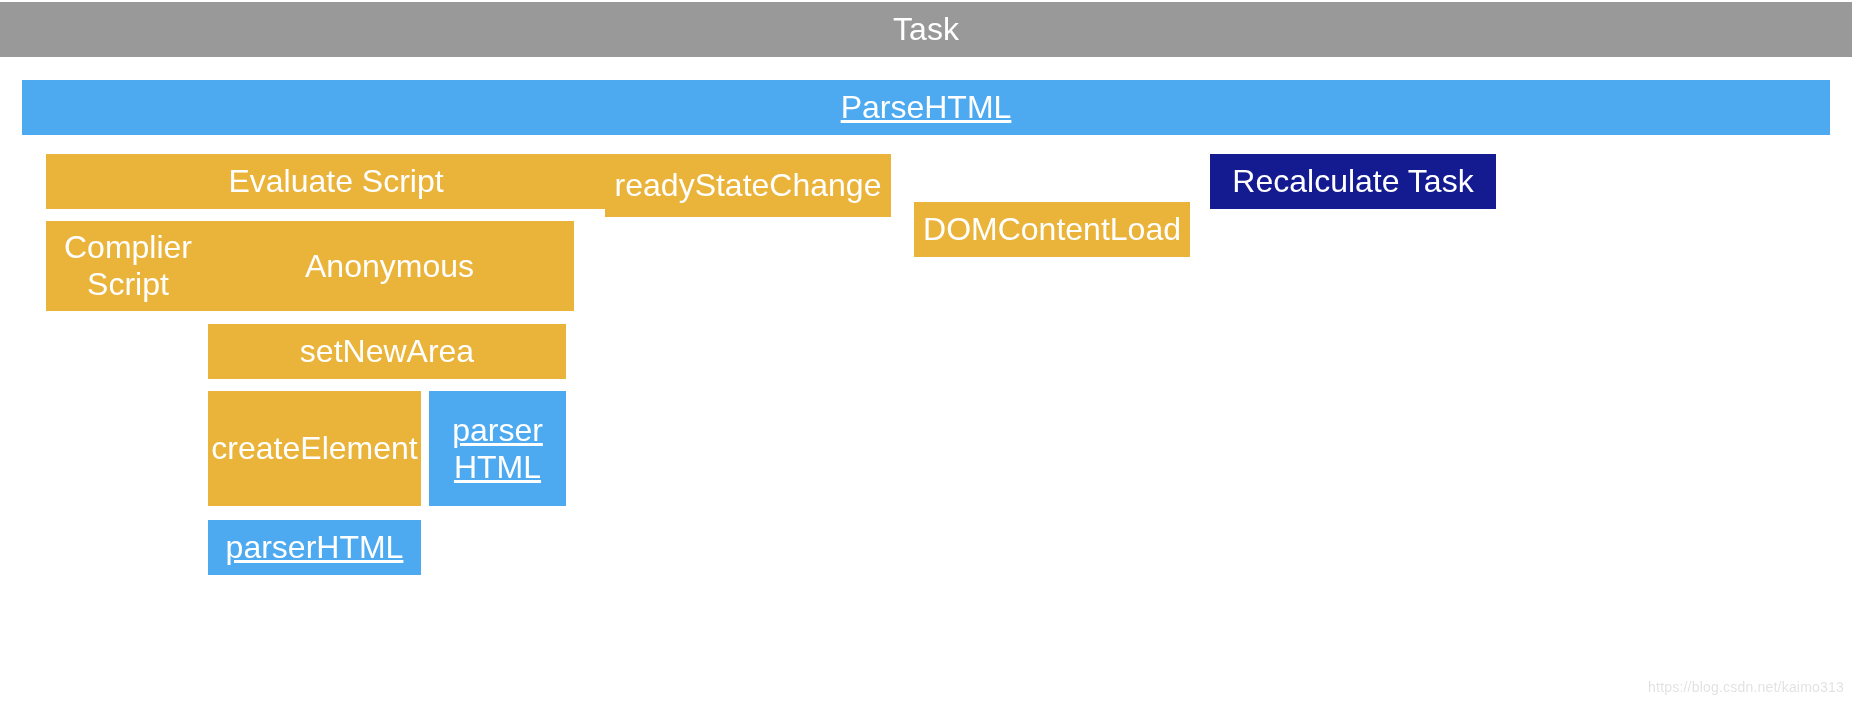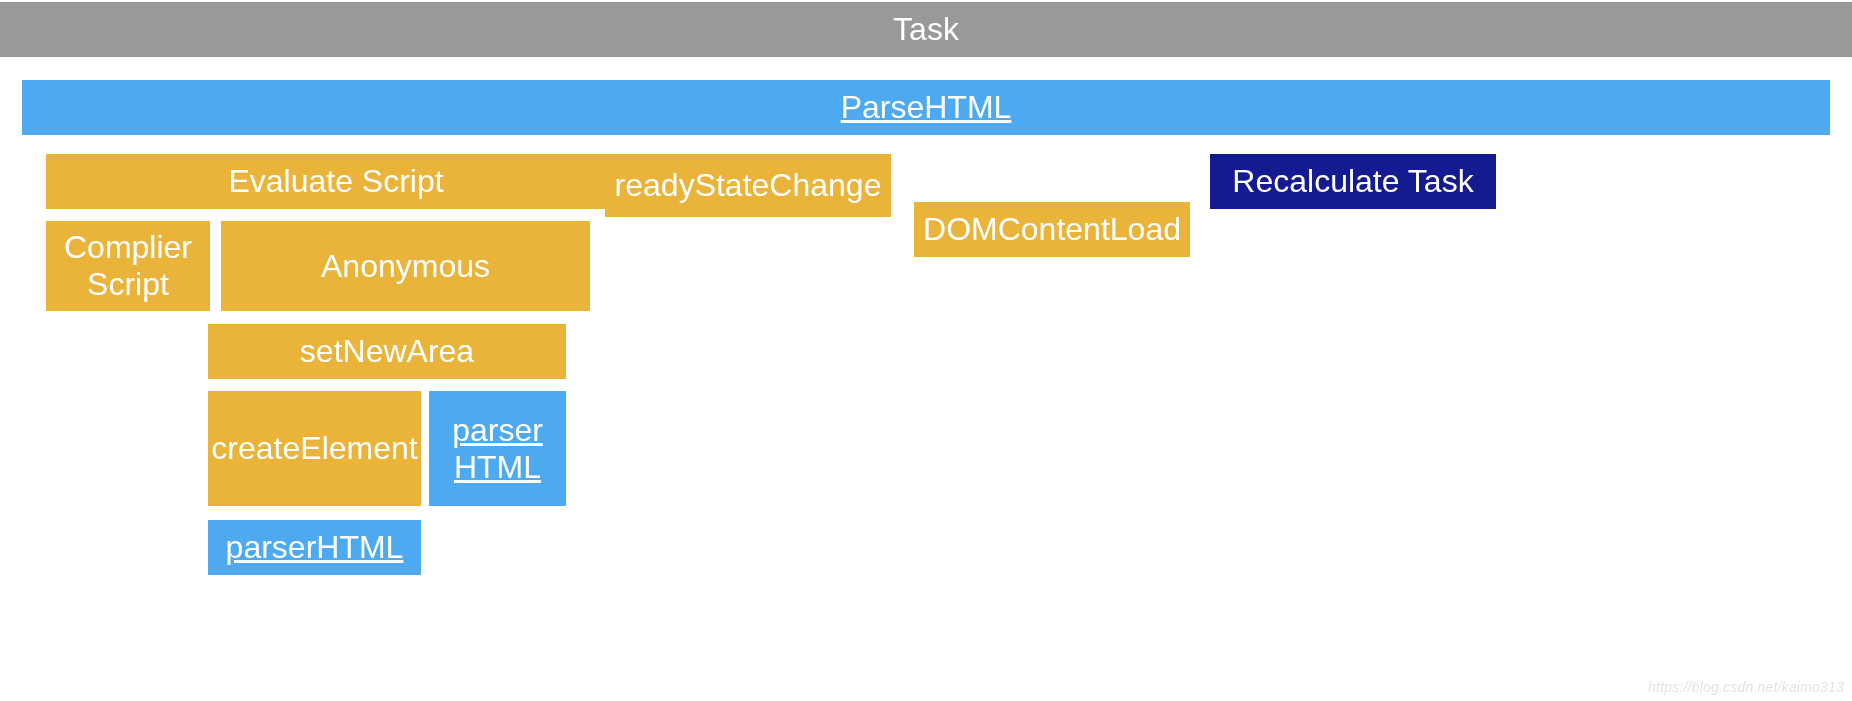--- a/index.html
+++ b/index.html
@@ -28,21 +28,20 @@
   .yellow { background: #eab33a; }
   .navy   { background: #141a8f; }
   .watermark {
     position: absolute;
     right: 8px;
     bottom: 6px;
     font-family: Arial, Helvetica, sans-serif;
     font-size: 14px;
     color: rgba(0,0,0,0.12);
     letter-spacing: 0.2px;
-    font-style: italic;
   }
 </style>
 </head>
 <body>
 
 <div class="box gray" style="left:0px; top:2px; width:1852px; height:55px;">
   <span>Task</span>
 </div>
 
 <div class="box blue" style="left:22px; top:80px; width:1808px; height:55px;">
@@ -58,21 +57,21 @@
 <div class="box yellow" style="left:914px; top:154px; width:276px; height:55px;margin-top:48px;">
   <span>DOMContentLoad</span>
 </div>
 <div class="box navy" style="left:1210px; top:154px; width:286px; height:55px;">
   <span>Recalculate Task</span>
 </div>
 
 <div class="box yellow" style="left:46px; top:221px; width:164px; height:90px;">
   <span>Complier Script</span>
 </div>
-<div class="box yellow" style="left:205px; top:221px; width:369px; height:90px;margin-left:16px;">
+<div class="box yellow" style="left:205px; top:221px; width:369px; height:90px;">
   <span>Anonymous</span>
 </div>
 
 <div class="box yellow" style="left:208px; top:324px; width:358px; height:55px;">
   <span>setNewArea</span>
 </div>
 
 <div class="box yellow" style="left:208px; top:391px; width:213px; height:115px;">
   <span>createElement</span>
 </div>

